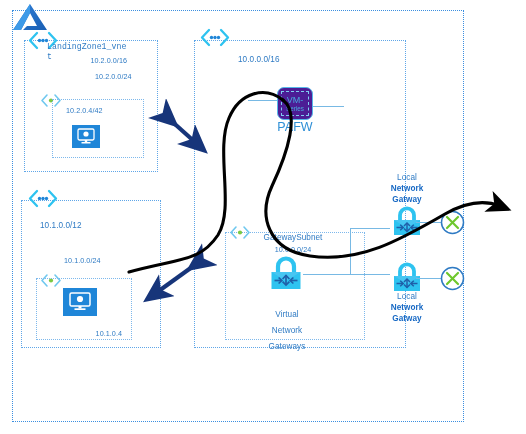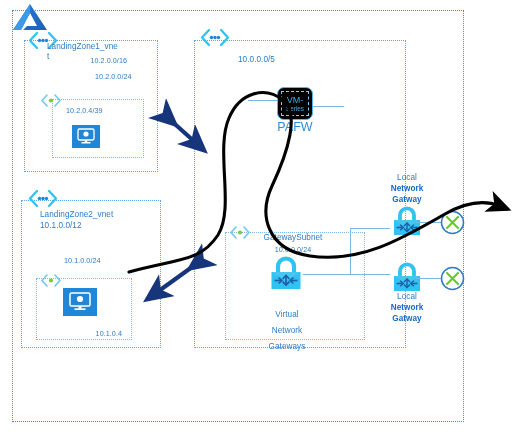--- a/index.html
+++ b/index.html
@@ -55,21 +55,21 @@
   .lgw-ico{width:30px;height:32px;}
 
   
   .conn-ico{width:25px;height:25px;}
 
   
   .vmseries{
     position:absolute;
     border:1.3px solid #56b7e8;
     border-radius:7px;
-    background:#000000;
+    background:#4c1d95;
     box-sizing:border-box;
   }
   .vmseries .inner{
     position:absolute;left:3px;top:3px;right:3px;bottom:3px;
     border:1px dashed #7fcdf0;
     box-sizing:border-box;
     display:flex;flex-direction:column;
     align-items:center;justify-content:center;
   }
   .vmseries .t1{font-size:9px;color:#49a9dd;line-height:9px;}
@@ -105,34 +105,34 @@
 
   <div class="abs vnet-ico" style="left:28px;top:32px;">
     <svg width="30" height="17" viewBox="0 0 30 17">
       <path d="M9 1 L2 8.5 L9 16" fill="none" stroke="#2ec3f0" stroke-width="2.3" stroke-linecap="round" stroke-linejoin="round"></path>
       <path d="M21 1 L28 8.5 L21 16" fill="none" stroke="#2ec3f0" stroke-width="2.3" stroke-linecap="round" stroke-linejoin="round"></path>
       <circle cx="11.5" cy="8.5" r="1.7" fill="#1f86d8"></circle>
       <circle cx="15" cy="8.5" r="1.7" fill="#1f86d8"></circle>
       <circle cx="18.5" cy="8.5" r="1.7" fill="#1f86d8"></circle>
     </svg>
   </div>
-  <div class="lbl" style="left:47px;top:42px;width:95px;">LandingZone1_vne
+  <div class="lbl" style="left:47px;top:42px;width:95px;font-family:Liberation Mono, monospace;">LandingZone1_vne
 t</div>
   <div class="lbl cidr" style="left:57px;top:56px;width:70px;text-align:right;">10.2.0.0/16</div>
 
   <div class="lbl cidr" style="left:70px;top:72px;width:70px;margin-left:25px;">10.2.0.0/24</div>
   <div class="abs subnet-ico" style="left:40px;top:94px;">
     <svg width="22" height="13" viewBox="0 0 22 13">
       <path d="M7 1 L2 6.5 L7 12" fill="none" stroke="#6fc8ef" stroke-width="1.6" stroke-linecap="round" stroke-linejoin="round"></path>
       <path d="M15 1 L20 6.5 L15 12" fill="none" stroke="#6fc8ef" stroke-width="1.6" stroke-linecap="round" stroke-linejoin="round"></path>
       <circle cx="11" cy="6.5" r="2.1" fill="#7ac943"></circle>
     </svg>
   </div>
   <div class="dashbox sub" style="left:52px;top:99px;width:92px;height:59px;"></div>
-  <div class="lbl cidr" style="left:66px;top:106px;width:70px;">10.2.0.4/39</div>
+  <div class="lbl cidr" style="left:66px;top:106px;width:70px;">10.2.0.4/42</div>
 
   <div class="abs vm-ico" style="left:72px;top:125px;">
     <svg width="28" height="23" viewBox="0 0 28 23">
       <rect x="0" y="0" width="28" height="23" fill="#1f86d8"></rect>
       <rect x="6" y="4" width="16" height="11" rx="1.4" fill="none" stroke="#ffffff" stroke-width="1.3"></rect>
       <circle cx="14" cy="9" r="2.6" fill="#ffffff"></circle>
       <rect x="12.8" y="15" width="2.4" height="2.1" fill="#ffffff"></rect>
       <rect x="9.5" y="17" width="9" height="1.5" fill="#ffffff"></rect>
     </svg>
   </div>
@@ -141,21 +141,20 @@
 
   <div class="abs vnet-ico" style="left:28px;top:190px;">
     <svg width="30" height="17" viewBox="0 0 30 17">
       <path d="M9 1 L2 8.5 L9 16" fill="none" stroke="#2ec3f0" stroke-width="2.3" stroke-linecap="round" stroke-linejoin="round"></path>
       <path d="M21 1 L28 8.5 L21 16" fill="none" stroke="#2ec3f0" stroke-width="2.3" stroke-linecap="round" stroke-linejoin="round"></path>
       <circle cx="11.5" cy="8.5" r="1.7" fill="#1f86d8"></circle>
       <circle cx="15" cy="8.5" r="1.7" fill="#1f86d8"></circle>
       <circle cx="18.5" cy="8.5" r="1.7" fill="#1f86d8"></circle>
     </svg>
   </div>
-  <div class="lbl" style="left:40px;top:210px;width:110px;">LandingZone2_vnet</div>
   <div class="lbl" style="left:40px;top:221px;width:80px;">10.1.0.0/12</div>
 
   <div class="lbl cidr" style="left:64px;top:256px;width:70px;">10.1.0.0/24</div>
   <div class="abs subnet-ico" style="left:40px;top:274px;">
     <svg width="22" height="13" viewBox="0 0 22 13">
       <path d="M7 1 L2 6.5 L7 12" fill="none" stroke="#6fc8ef" stroke-width="1.6" stroke-linecap="round" stroke-linejoin="round"></path>
       <path d="M15 1 L20 6.5 L15 12" fill="none" stroke="#6fc8ef" stroke-width="1.6" stroke-linecap="round" stroke-linejoin="round"></path>
       <circle cx="11" cy="6.5" r="2.1" fill="#7ac943"></circle>
     </svg>
   </div>
@@ -176,21 +175,21 @@
 
   <div class="abs vnet-ico" style="left:200px;top:29px;">
     <svg width="30" height="17" viewBox="0 0 30 17">
       <path d="M9 1 L2 8.5 L9 16" fill="none" stroke="#2ec3f0" stroke-width="2.3" stroke-linecap="round" stroke-linejoin="round"></path>
       <path d="M21 1 L28 8.5 L21 16" fill="none" stroke="#2ec3f0" stroke-width="2.3" stroke-linecap="round" stroke-linejoin="round"></path>
       <circle cx="11.5" cy="8.5" r="1.7" fill="#1f86d8"></circle>
       <circle cx="15" cy="8.5" r="1.7" fill="#1f86d8"></circle>
       <circle cx="18.5" cy="8.5" r="1.7" fill="#1f86d8"></circle>
     </svg>
   </div>
-  <div class="lbl" style="left:238px;top:55px;width:80px;">10.0.0.0/5</div>
+  <div class="lbl" style="left:238px;top:55px;width:80px;">10.0.0.0/16</div>
 
   <div class="hline" style="left:248px;top:100px;width:32px;"></div>
   <div class="hline" style="left:312px;top:106px;width:32px;"></div>
 
   <div class="vmseries" style="left:277px;top:87px;width:36px;height:33px;">
     <div class="inner">
       <div class="t1">VM-</div>
       <div class="t2">Series</div>
     </div>
   </div>

